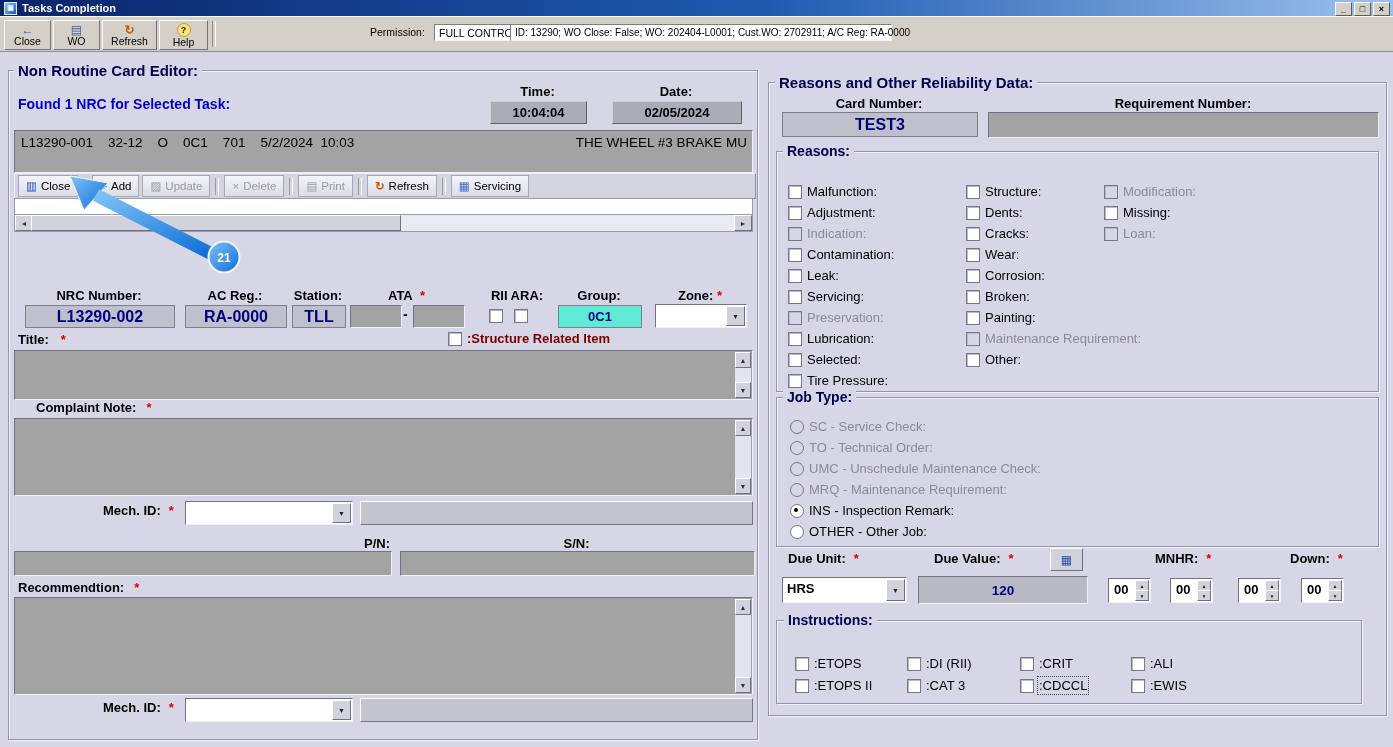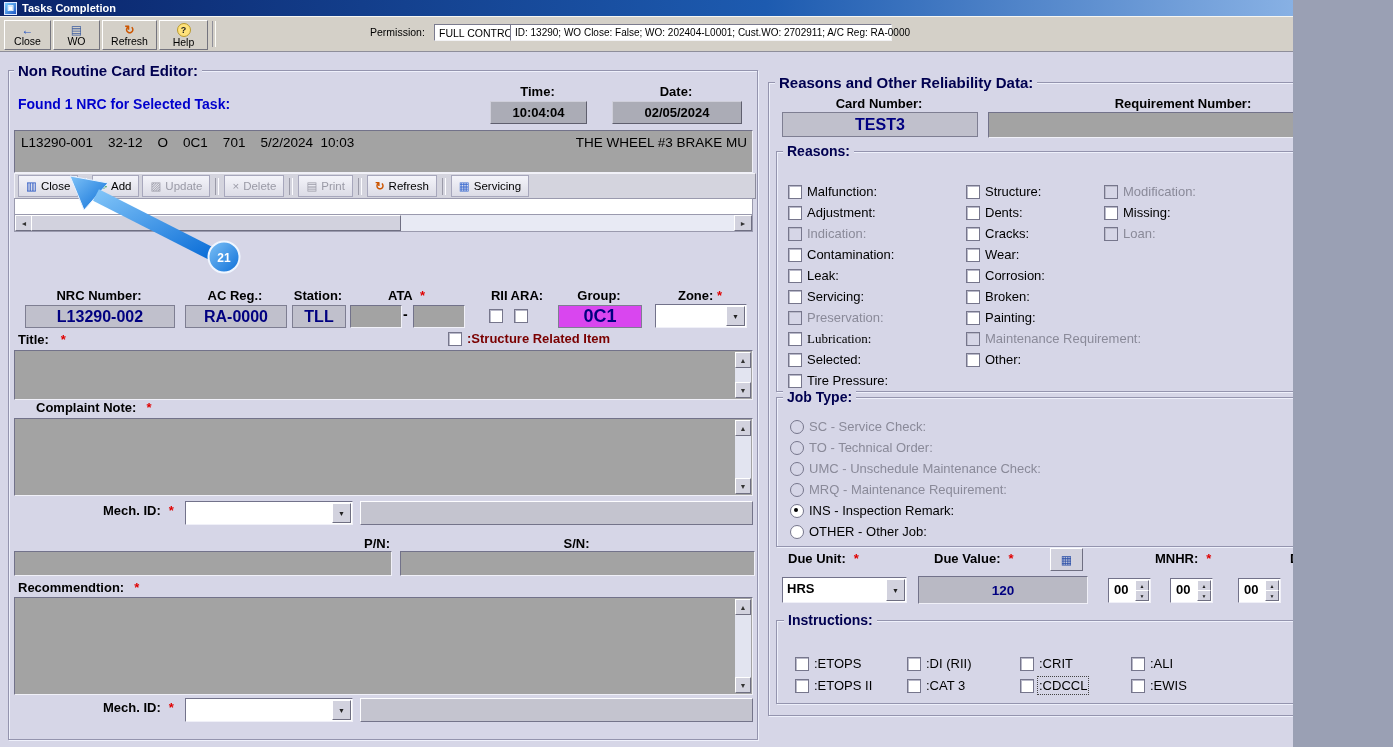--- a/index.html
+++ b/index.html
@@ -1,16 +1,16 @@
 <!DOCTYPE html>
 <html><head>
 <meta charset="utf-8">
 <style>
   html,body{margin:0;padding:0;background:#9aa0b4;}
-  .win{position:relative;width:1293px;height:747px;background:#d6d6e7;overflow:hidden;
+  .win{position:relative;width:1393px;height:747px;background:#d6d6e7;overflow:hidden;
        font-family:"Liberation Sans",sans-serif;font-size:13px;color:#000;}
   .r{position:absolute;}
   .b{font-weight:bold;}
   .req{color:#e00000;font-weight:bold;}
   .flex{display:flex;align-items:center;}
 
   
   .titlebar{left:0;top:0;width:1393px;height:16px;
     background:linear-gradient(90deg,#0a246a 0%,#1d5bb0 55%,#9cc1ee 100%);
     color:#fff;font-size:11px;font-weight:bold;display:flex;align-items:center;}
@@ -37,22 +37,22 @@
   
   .gb{border:1px solid #9494ae;box-shadow:inset 1px 1px 0 #eef0fb,1px 1px 0 #eef0fb;}
   .leg{position:absolute;background:#d6d6e7;padding:0 4px;font-weight:bold;color:#000050;white-space:nowrap;}
   .leg-main{font-size:15px;}
   .leg-sub{font-size:14px;}
 
   
   .sunken{background:#a3a3a3;border:1px solid;border-color:#72728a #f0f0f8 #f0f0f8 #72728a;}
   .field-silver{background:#c0c0cc;border:1px solid #7e7e92;color:#000080;font-weight:bold;
     display:flex;align-items:center;justify-content:center;font-size:16px;}
-  .field-cyan{background:#d946ef;border:1px solid #7e7e92;color:#000080;font-weight:bold;
-    display:flex;align-items:center;justify-content:center;font-size:18px;}
+  .field-cyan{background:#5eead4;border:1px solid #7e7e92;color:#000080;font-weight:bold;
+    display:flex;align-items:center;justify-content:center;font-size:13px;}
   .field-gray{background:#c4c4cf;border:1px solid;border-color:#fdfdff #74748a #74748a #fdfdff;}
   .grayval{background:#abacb6;border:1px solid;border-color:#cfcfda #5f5f6e #5f5f6e #cfcfda;color:#000;
     font-weight:bold;display:flex;align-items:center;justify-content:center;font-size:13px;}
   .dueval{background:#b9b9c4;border:1px solid;border-color:#72728a #f0f0f8 #f0f0f8 #72728a;color:#000080;
     font-weight:bold;display:flex;align-items:center;justify-content:center;font-size:13.5px;}
   .clbl{position:absolute;text-align:center;font-weight:bold;font-size:13px;white-space:nowrap;}
 
   
   .combo{position:absolute;background:#fff;border:1px solid;border-color:#72728a #f0f0f8 #f0f0f8 #72728a;}
   .cval{position:absolute;left:4px;top:3px;font-weight:bold;font-size:13px;}
@@ -319,21 +319,21 @@
       <span>Leak:</span>
     </div>
   <div class="cbx" style="left:788px;top:289px;">
       <span class="cb"></span>
       <span>Servicing:</span>
     </div>
   <div class="cbx dis" style="left:788px;top:310px;">
       <span class="cb"></span>
       <span>Preservation:</span>
     </div>
-  <div class="cbx" style="left:788px;top:331px;font-family:Liberation Serif, serif;">
+  <div class="cbx" style="left:788px;top:331px;">
       <span class="cb"></span>
       <span>Lubrication:</span>
     </div>
   <div class="cbx" style="left:788px;top:352px;">
       <span class="cb"></span>
       <span>Selected:</span>
     </div>
   <div class="cbx" style="left:788px;top:373px;">
       <span class="cb"></span>
       <span>Tire Pressure:</span>

